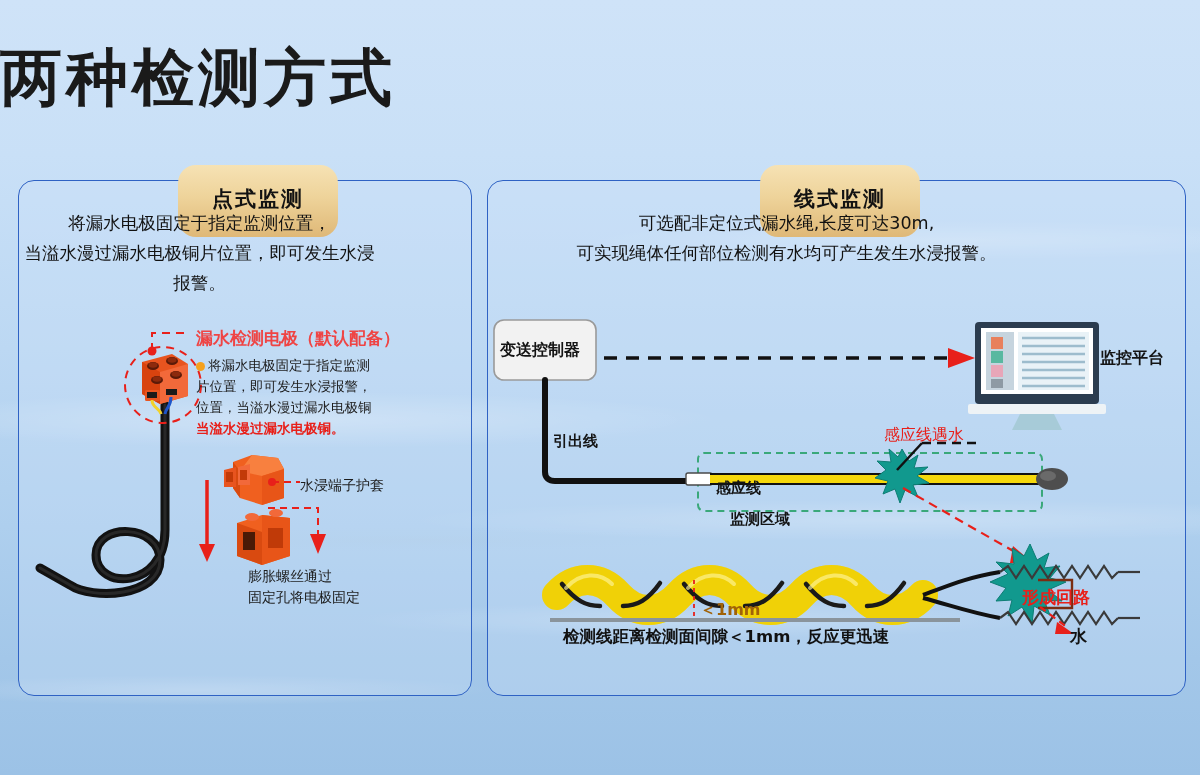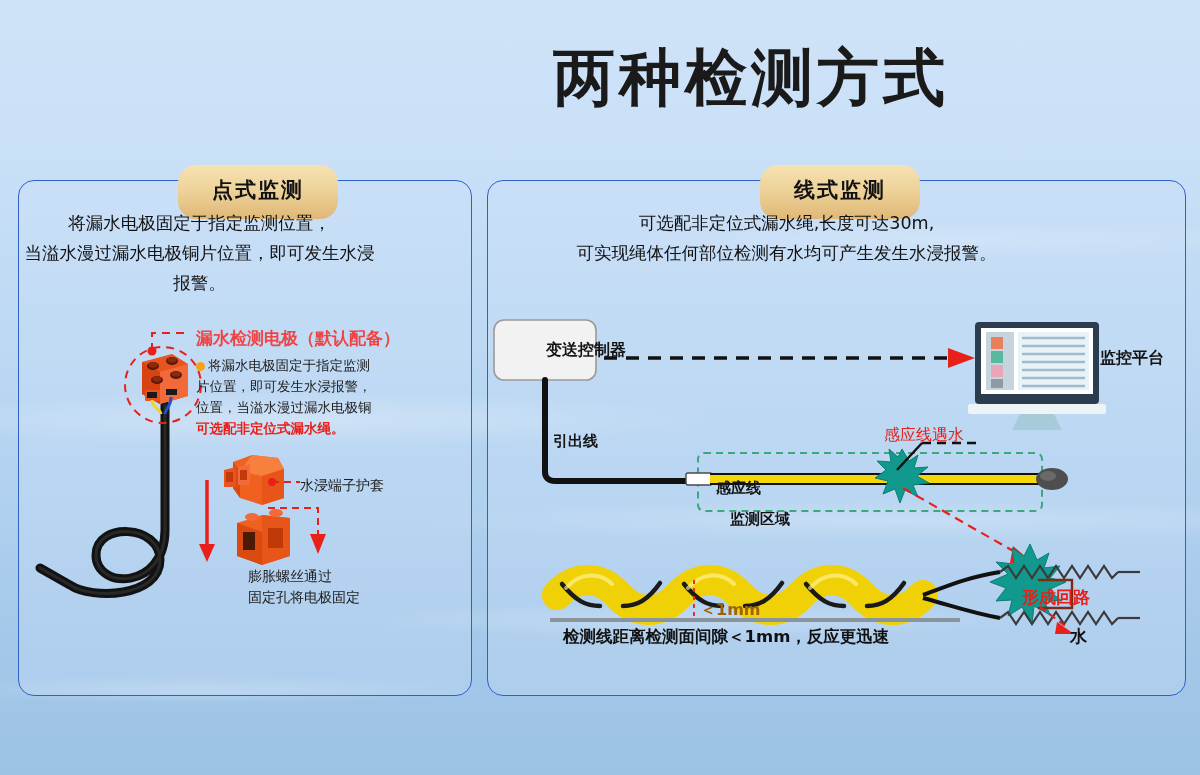--- a/index.html
+++ b/index.html
@@ -13,32 +13,32 @@
   .water-tex{position:absolute;left:0;top:0;width:1200px;height:775px;pointer-events:none;
     background:
       radial-gradient(ellipse 600px 40px at 300px 420px, rgba(255,255,255,.35), rgba(255,255,255,0) 70%),
       radial-gradient(ellipse 700px 30px at 900px 520px, rgba(255,255,255,.28), rgba(255,255,255,0) 70%),
       radial-gradient(ellipse 500px 26px at 700px 620px, rgba(255,255,255,.25), rgba(255,255,255,0) 70%),
       radial-gradient(ellipse 420px 22px at 200px 690px, rgba(255,255,255,.22), rgba(255,255,255,0) 70%),
       radial-gradient(ellipse 520px 28px at 950px 240px, rgba(255,255,255,.25), rgba(255,255,255,0) 70%),
       radial-gradient(ellipse 380px 18px at 420px 540px, rgba(170,200,225,.30), rgba(255,255,255,0) 70%);
   }
   .title{
-    position:absolute;left:0;top:36px;width:949px;text-align:right;
+    position:absolute;left:0;top:36px;width:949px;text-align:left;
     font-size:62px;font-weight:bold;color:#1a1a1a;letter-spacing:4px;
     font-family:"DejaVu Sans","Liberation Sans",sans-serif;
   }
   .panel{
     position:absolute;border:1.6px solid #2f62c4;border-radius:16px;
     background:rgba(205,226,247,.30);
   }
   #panel-left{left:18px;top:180px;width:452px;height:514px;}
   #panel-right{left:487px;top:180px;width:697px;height:514px;}
   .badge{
-    position:absolute;height:40px;line-height:36px;padding:7px 34px;border-radius:18px;
+    position:absolute;height:40px;line-height:36px;padding:16px 34px;border-radius:18px;
     background:linear-gradient(180deg,#f6e2b4 0%,#eed39a 45%,#dfb877 100%);
     color:#121212;font-size:21px;font-weight:bold;letter-spacing:2px;text-align:center;
     font-family:"DejaVu Sans","Liberation Sans",sans-serif;
   }
   #badge-left{left:178px;top:165px;}
   #badge-right{left:760px;top:165px;}
   .desc{
     position:absolute;text-align:center;color:#111;font-size:17.5px;line-height:30px;
     font-family:"DejaVu Sans","Liberation Sans",sans-serif;font-weight:500;
   }
@@ -50,21 +50,21 @@
 
   
   #callout-title{left:196px;top:327px;font-size:17px;font-weight:bold;color:#ef4444;white-space:nowrap;}
   #callout-body{left:196px;top:355px;width:218px;font-size:13.5px;line-height:21px;color:#1c1c1c;}
   #callout-body .hl{color:#e8201a;font-weight:bold;}
   .bullet-dot{display:inline-block;width:9px;height:9px;border-radius:50%;background:#f5a11c;margin-right:3px;vertical-align:middle;}
 
   #lbl-cover{left:300px;top:477px;font-size:14px;color:#1c1c1c;white-space:nowrap;text-align:center;}
   #lbl-screw{left:248px;top:566px;font-size:14px;line-height:21px;color:#1c1c1c;}
 
-  #lbl-controller{left:500px;top:340px;font-size:16px;font-weight:bold;color:#141414;margin-left:46px;}
+  #lbl-controller{left:500px;top:340px;font-size:16px;font-weight:bold;color:#141414;}
   #lbl-leadwire{left:553px;top:432px;font-size:15px;font-weight:bold;color:#141414;}
   #lbl-platform{left:1100px;top:348px;font-size:16px;font-weight:bold;color:#141414;}
   #lbl-sensorline{left:716px;top:479px;font-size:15px;font-weight:bold;color:#141414;}
   #lbl-area{left:730px;top:510px;font-size:15px;font-weight:bold;color:#141414;}
   #lbl-wet{left:884px;top:425px;font-size:16px;font-weight:normal;color:#e8201a;white-space:nowrap;}
   #lbl-mm{left:700px;top:600px;font-size:16px;font-weight:bold;color:#a16207;}
   #lbl-gap{left:563px;top:626px;font-size:16.5px;font-weight:bold;color:#111;white-space:nowrap;}
   #lbl-loop{left:1022px;top:586px;font-size:17px;font-weight:bold;color:#e8201a;}
   #lbl-water{left:1070px;top:625px;font-size:17px;font-weight:bold;color:#111;}
 
@@ -156,21 +156,21 @@
     <path d="M268,508 L318,508 L318,538" fill="none" stroke="#e8201a" stroke-width="2" stroke-dasharray="7,5"></path>
     <path d="M310,534 L318,554 L326,534 Z" fill="#e8201a"></path>
   </g>
 </svg>
 
 <div class="lbl bold" id="callout-title">漏水检测电极（默认配备）</div>
 <div class="lbl" id="callout-body">
   <div><span class="bullet-dot"></span><span>将漏水电极固定于指定监测</span></div>
   <div>片位置，即可发生水浸报警，</div>
   <div>位置，当溢水漫过漏水电极铜</div>
-  <div class="hl">可选配非定位式漏水绳。</div>
+  <div class="hl">当溢水漫过漏水电极铜。</div>
 </div>
 <div class="lbl" id="lbl-cover">水浸端子护套</div>
 <div class="lbl" id="lbl-screw">
   <div>膨胀螺丝通过</div>
   <div>固定孔将电极固定</div>
 </div>
 
 <div class="panel" id="panel-right"></div>
 <div class="badge" id="badge-right">线式监测</div>
 <div class="desc" id="desc-right">

